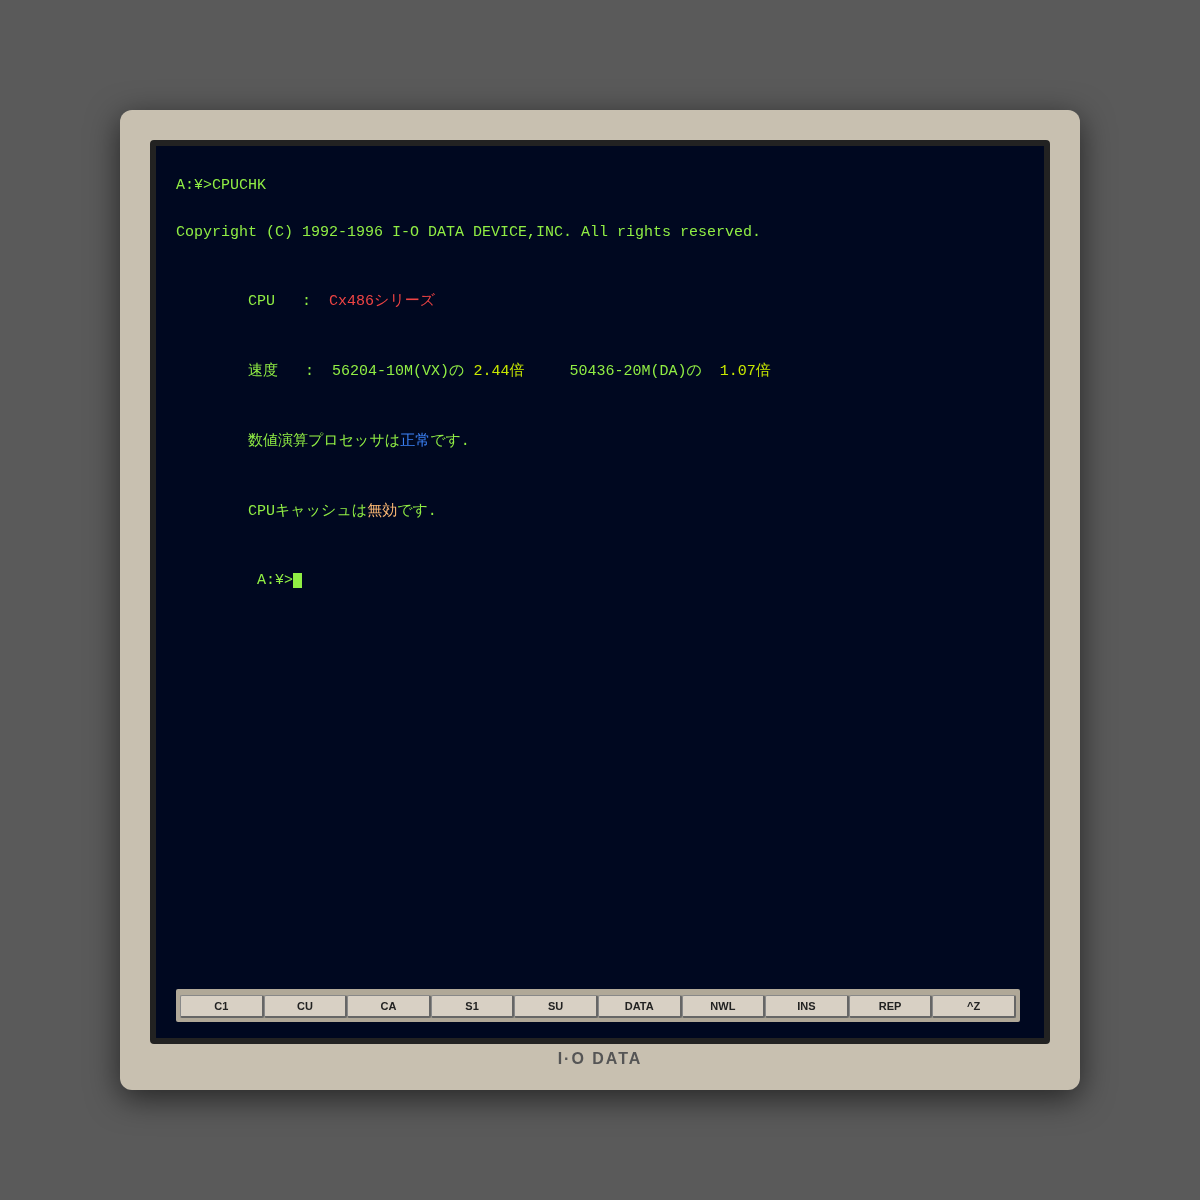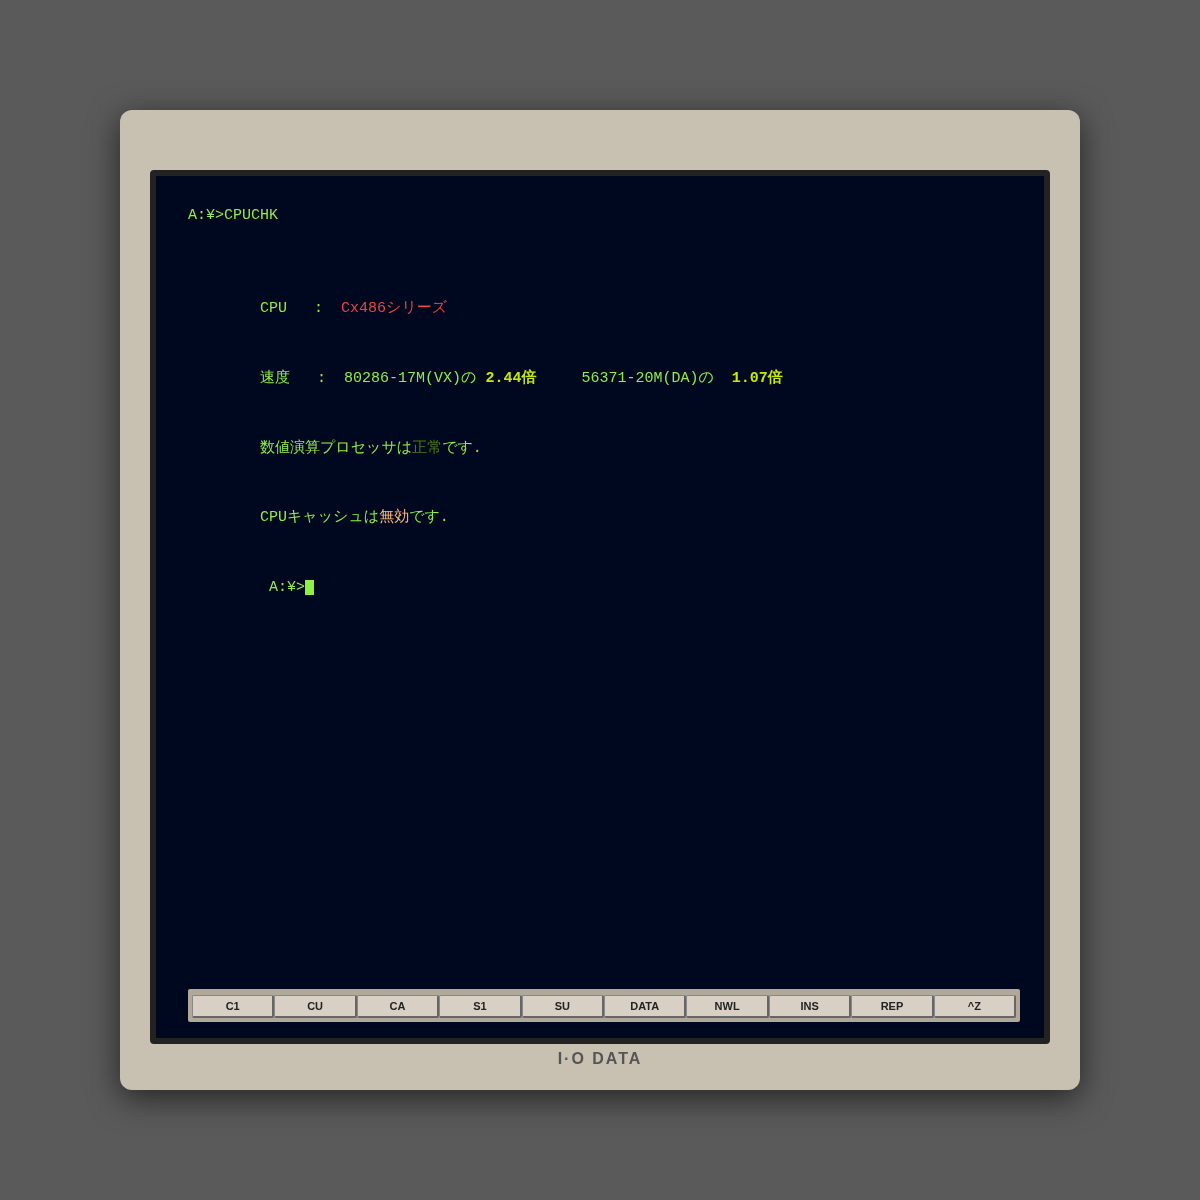--- a/index.html
+++ b/index.html
@@ -24,26 +24,25 @@
       display: flex;
       flex-direction: column;
       box-shadow: 0 8px 32px rgba(0,0,0,0.6);
     }
 
     .monitor-screen-area {
       flex: 1;
       background: #000820;
       border: 6px solid #222;
       border-radius: 4px;
-      padding: 28px 24px 16px 32px;
+      padding: 28px 24px 16px 20px;
       display: flex;
       flex-direction: column;
       position: relative;
       overflow: hidden;
-      margin-top: 30px;
     }
 
     .terminal-content {
       flex: 1;
       font-family: 'Courier New', Courier, monospace;
       font-size: 15px;
       line-height: 1.55;
       color: #90ee44;
     }
 
@@ -51,24 +50,24 @@
       white-space: pre;
       display: block;
     }
 
     .line-empty {
       display: block;
       height: 1.55em;
     }
 
     .color-green { color: #90ee44; }
-    .color-yellow { color: #c8e800; font-weight: bold; }
+    .color-yellow { color: #c8e800; }
     .color-magenta { color: #fdba74; }
     .color-cyan { color: #ef4444; }
-    .color-bright-green { color: #4d7c0f; text-align: center; }
+    .color-bright-green { color: #3b82f6; text-align: center; }
 
     .cursor {
       display: inline-block;
       width: 9px;
       height: 15px;
       background: #90ee44;
       vertical-align: middle;
       animation: blink 1s step-end infinite;
     }
     @keyframes blink {
@@ -113,28 +112,29 @@
 </head>
 <body>
 
 <div class="outer-frame">
   <div class="monitor-screen-area">
     <div class="terminal-content">
 
       <span class="line color-green">A:¥&gt;CPUCHK</span>
       <span class="line-empty"></span>
 
+      <span class="line color-green">Copyright (C) 1992-1996 I-O DATA DEVICE,INC. All rights reserved.</span>
       <span class="line-empty"></span>
 
       <span class="line">
         <span class="color-green">CPU   :  </span><span class="color-cyan">Cx486シリーズ</span>
       </span>
 
       <span class="line">
-        <span class="color-green">速度   :  80286-17M(VX)の </span><span class="color-yellow">2.44倍</span><span class="color-green">     56371-20M(DA)の  </span><span class="color-yellow">1.07倍</span>
+        <span class="color-green">速度   :  56204-10M(VX)の </span><span class="color-yellow">2.44倍</span><span class="color-green">     50436-20M(DA)の  </span><span class="color-yellow">1.07倍</span>
       </span>
 
 
       <span class="line">
         <span class="color-green">数値演算プロセッサは</span><span class="color-bright-green">正常</span><span class="color-green">です.</span>
       </span>
 
       <span class="line">
         <span class="color-green">CPUキャッシュは</span><span class="color-magenta">無効</span><span class="color-green">です.</span>
       </span>

